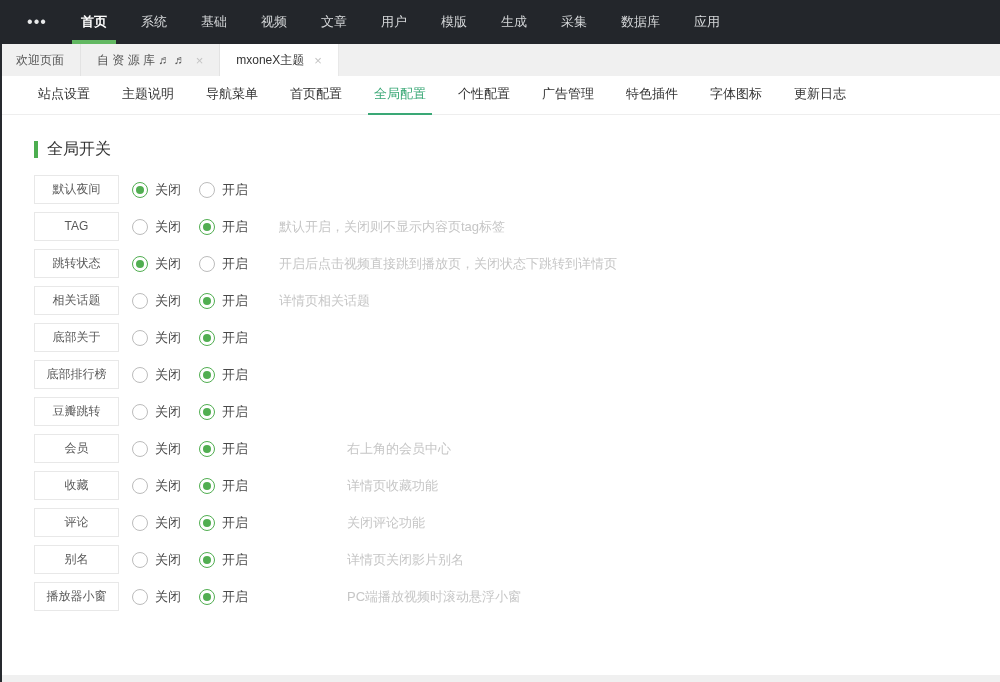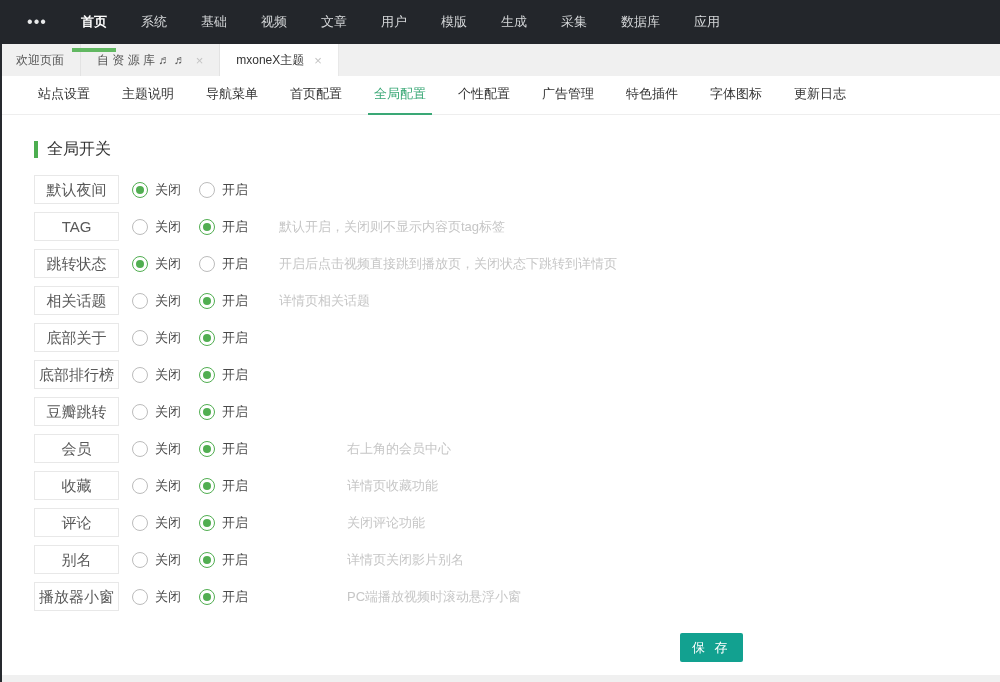--- a/index.html
+++ b/index.html
@@ -18,21 +18,21 @@
   .topnav {
     position:absolute; left:0; top:0; width:1000px; height:44px;
     background:#23262b; display:flex; align-items:center; z-index:6;
   }
   .more {
     width:30px; margin-left:22px; color:#e8e9ea; font-size:16px;
     letter-spacing:1px; cursor:pointer; text-align:center; line-height:44px;
   }
   .navitems { display:flex; height:44px; margin-left:12px; }
   .navitem {
-    position:relative; height:52px; line-height:44px; padding:0 12px;
+    position:relative; height:44px; line-height:44px; padding:0 12px;
     margin:0 5px; color:#d6d8da; font-size:13px; cursor:pointer; white-space:nowrap;
   }
   .navitem.active { color:#ffffff; font-weight:bold; }
   .navitem.active::after {
     content:""; position:absolute; left:50%; transform:translateX(-50%);
     bottom:0; width:44px; height:4px; background:#62b862;
   }
 
   
   .tabstrip {
@@ -67,21 +67,21 @@
   }
 
   .section-head { display:flex; align-items:center; margin:24px 12px 0 32px; height:20px; }
   .gbar { width:4px; height:17px; background:#4cae50; margin-right:9px; }
   .section-title { font-size:16px; color:#333; font-weight:normal; }
 
   .rows { margin:16px 0 0 32px; }
   .row { display:flex; align-items:center; height:29px; margin-bottom:8px; }
   .field-label {
     width:85px; height:29px; line-height:27px; text-align:center;
-    border:1px solid #e8e8e8; background:#fff; color:#595959; font-size:15px;
+    border:1px solid #e8e8e8; background:#fff; color:#595959; font-size:12px;
     white-space:nowrap; overflow:hidden;
   }
   .radio { display:flex; align-items:center; cursor:pointer; }
   .radio.slot-off { width:67px; margin-left:13px; }
   .radio.slot-on  { width:80px; }
   .rb {
     width:16px; height:16px; border-radius:50%; border:1px solid #bcbcbc;
     background:#fff; display:inline-flex; align-items:center; justify-content:center;
     flex:none;
   }
@@ -292,19 +292,16 @@
             <span class="rlab">关闭</span>
           </label>
           <label class="radio slot-on">
             <span class="rb sel"></span>
             <span class="rlab">开启</span>
           </label>
           <div class="desc far">PC端播放视频时滚动悬浮小窗</div>
         </div>
       </div>
 
-    <div class="save-wrap">
-      <button class="save">保 存</button>
-    </div>
   </div>
 
   <div class="bottom-strip"></div>
 </div>
 
 </body></html>

